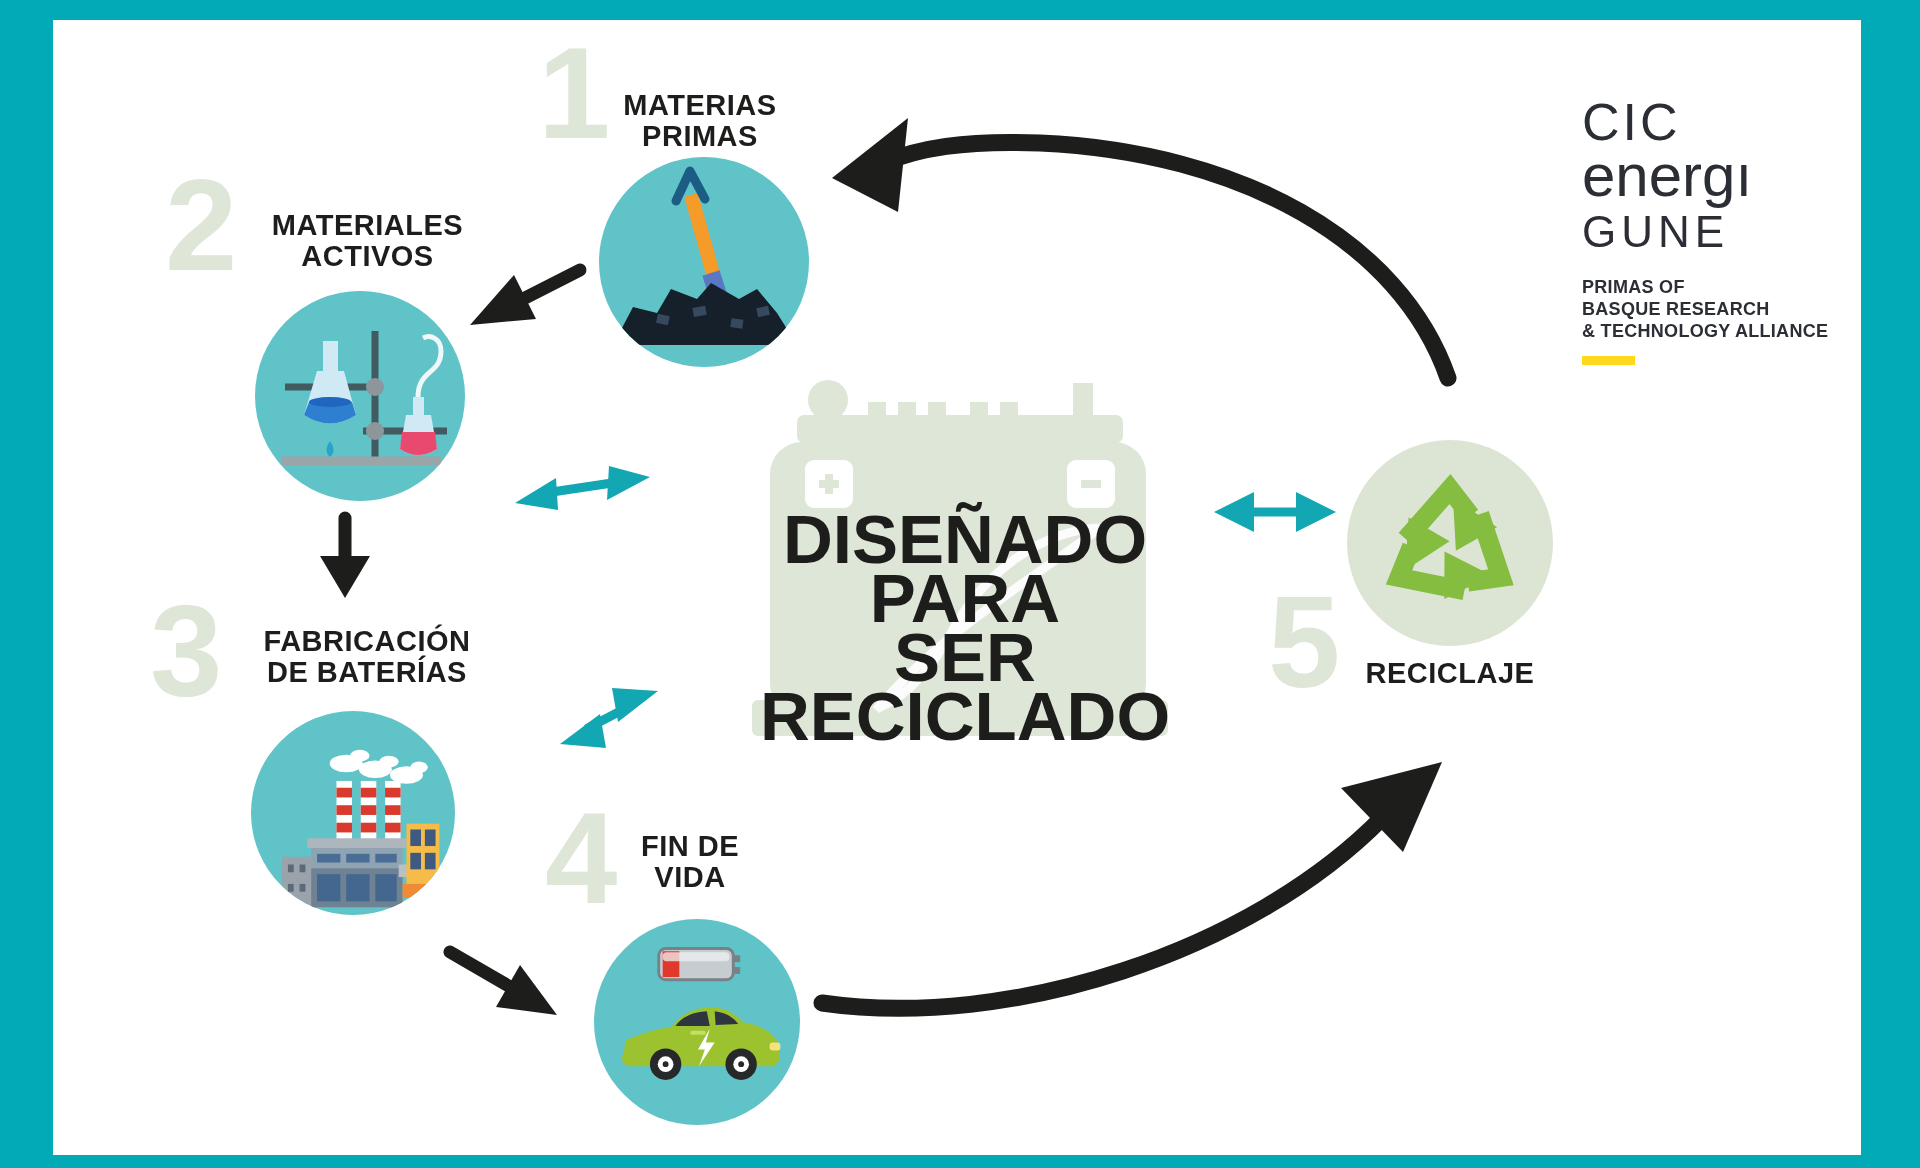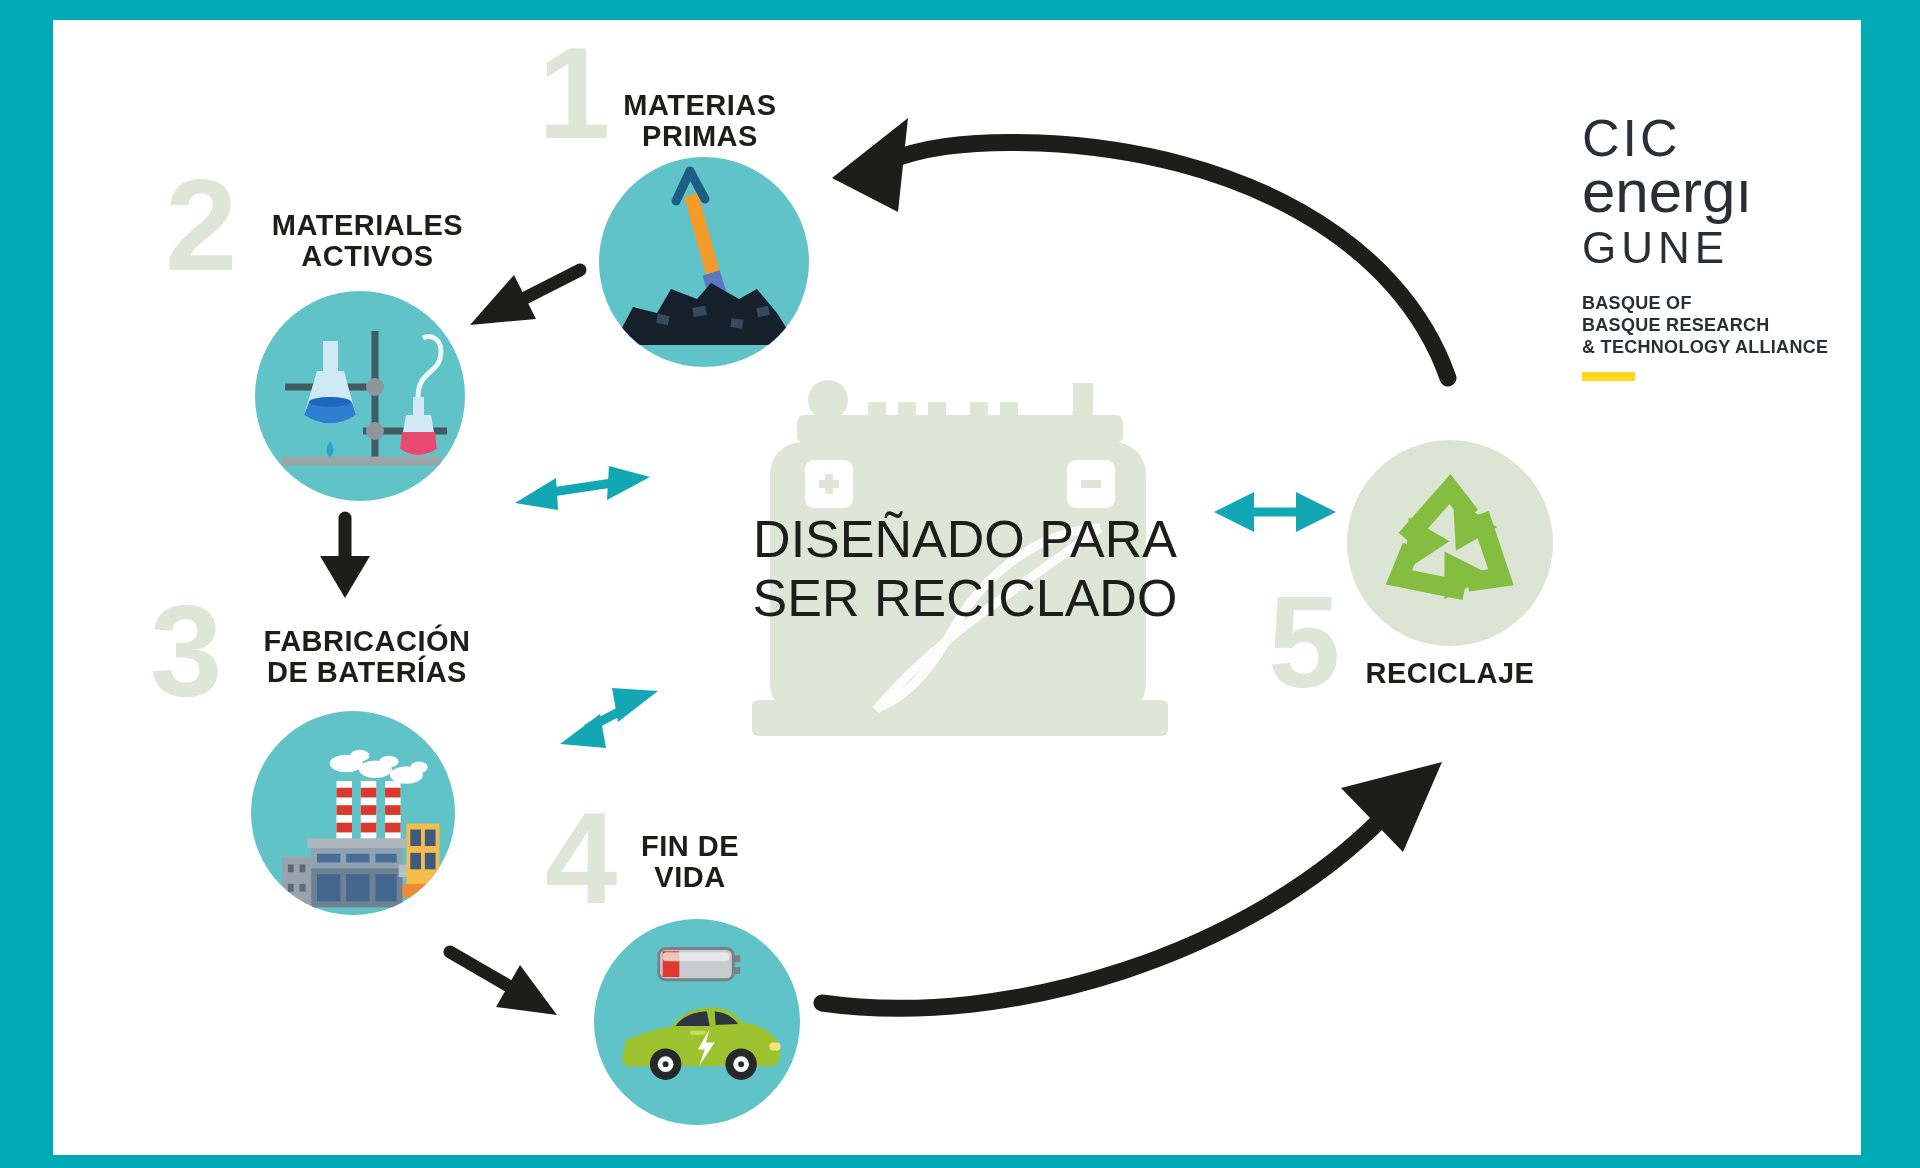--- a/index.html
+++ b/index.html
@@ -16,24 +16,24 @@
   html,body{margin:0;padding:0;}
   body{font-family:"Liberation Sans",sans-serif;background:#fff;}
   .stage{position:relative;width:1920px;height:1168px;background:var(--border-teal);overflow:hidden;}
   .canvas{position:absolute;left:53px;top:20px;width:1808px;height:1135px;background:#ffffff;}
   .num{position:absolute;font-size:130px;font-weight:800;line-height:1;color:var(--sage);letter-spacing:-2px;}
   .step-label{position:absolute;font-size:29px;font-weight:800;line-height:31px;color:var(--ink);text-align:center;letter-spacing:.5px;}
   .circle{position:absolute;border-radius:50%;background:var(--circle-teal);overflow:hidden;}
   .circle.sage{background:var(--sage-deep);}
   .circle svg{display:block;width:100%;height:100%;}
   .center-title{position:absolute;left:715px;top:510px;width:500px;text-align:center;
-    font-size:52px;font-weight:400;line-height:59px;color:var(--ink);letter-spacing:0;z-index:6;}
+    font-size:69px;font-weight:700;line-height:59px;color:var(--ink);letter-spacing:0;z-index:6;}
   .arrow-layer{position:absolute;left:0;top:0;width:1920px;height:1168px;pointer-events:none;z-index:5;}
   .battery-wrap{position:absolute;left:748px;top:378px;width:424px;height:364px;z-index:1;}
-  .logo{position:absolute;left:1582px;top:96px;width:260px;color:var(--logo-ink);margin-top:16px;}
+  .logo{position:absolute;left:1582px;top:96px;width:260px;color:var(--logo-ink);}
   .logo-cic{font-size:52px;font-weight:400;letter-spacing:3px;line-height:52px;}
   .logo-energi{font-size:60px;font-weight:400;letter-spacing:0;line-height:56px;}
   .logo-gune{font-size:44px;font-weight:400;letter-spacing:5px;line-height:56px;}
   .logo-tag{margin-top:16px;font-size:18px;font-weight:700;line-height:22px;letter-spacing:.3px;}
   .logo-bar{margin-top:14px;width:53px;height:9px;background:var(--yellow);}
 </style>
 </head>
 <body>
 
 <div class="stage">
@@ -213,21 +213,21 @@
         </g>
       </g>
     </svg>
   </div>
 
   <div class="logo">
     <div class="logo-cic">CIC</div>
     <div class="logo-energi">energı</div>
     <div class="logo-gune">GUNE</div>
     <div class="logo-tag">
-      <div>BASQUE OF</div>
+      <div>PRIMAS OF</div>
       <div>BASQUE RESEARCH</div>
       <div>&amp; TECHNOLOGY ALLIANCE</div>
     </div>
     <div class="logo-bar"></div>
   </div>
 
   <svg class="arrow-layer" viewBox="0 0 1920 1168">
 
     <g fill="#1d1d1b">
       <path d="M1448,378 C1400,240 1240,152 1040,143 C965,140 918,148 880,164" fill="none" stroke="#1d1d1b" stroke-width="17" stroke-linecap="round"></path>

